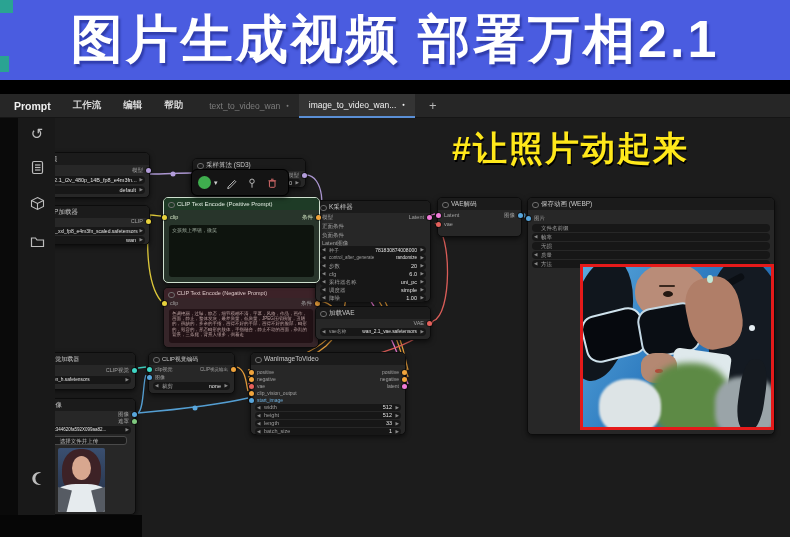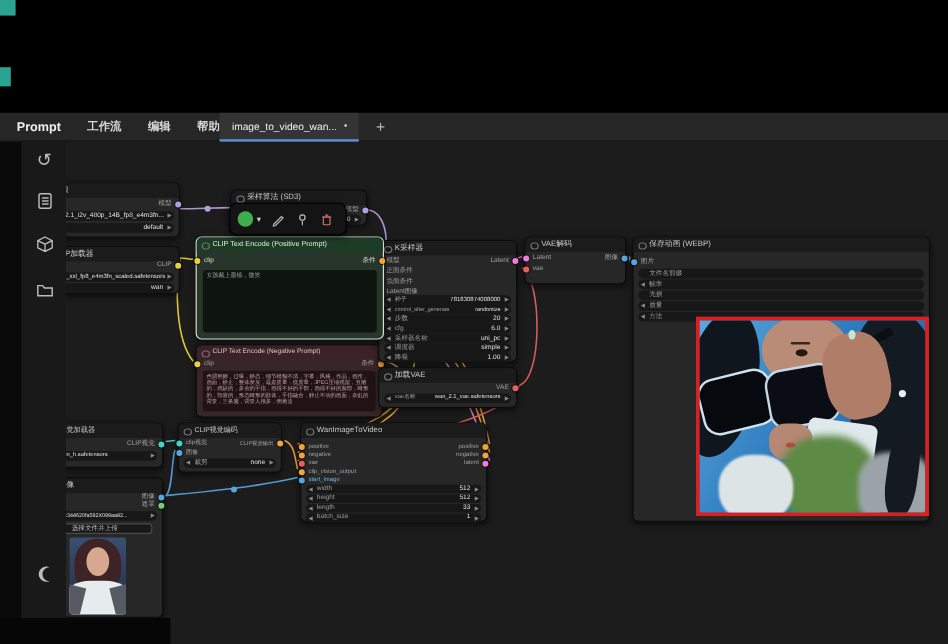--- a/index.html
+++ b/index.html
@@ -72,29 +72,33 @@
   .preview { position:absolute; border:3px solid #e51a1a; background:#2f7cc0; overflow:hidden; }
   .pv, .li { position:absolute; }
   .loadimg { position:absolute; overflow:hidden; border-radius:2px; background:linear-gradient(#3a4f70,#222c40); }
   .upload-btn { position:absolute; left:8px; right:8px; height:9px; line-height:8px; background:#191919; border:1px solid #4a4a4a; border-radius:3px; color:#bdbdbd; font-size:5.5px; text-align:center; }
 </style>
 </head>
 <body>
 
 <div class="stage">
 
+  <div class="banner">
+    <div class="banner-title">图片生成视频 部署万相2.1</div>
+  </div>
   <div class="corner-sq" style="left:0;top:0;width:13px;height:13px;"></div>
   <div class="corner-sq" style="left:0;top:56px;width:9px;height:16px;"></div>
 
 
   <div class="menubar">
     <div class="logo">Prompt</div>
     <div class="menuitem">工作流</div>
     <div class="menuitem">编辑</div>
     <div class="menuitem">帮助</div>
+    <div class="wtab inactive">text_to_video_wan</div>
     <div class="wtab active">image_to_video_wan...</div>
     <div class="newtab">+</div>
   </div>
 
   <div class="canvas">
 
     <svg class="wires">
       <g fill="none" stroke-width="1.3" opacity="0.95">
         <path d="M150,56 C 165,56 178,55 192,55" stroke="#b39ddb"></path>
         <path d="M306,57 C 324,57 326,97 315,97" stroke="#b39ddb"></path>
@@ -113,20 +117,21 @@
         <path d="M138,250 L146,249" stroke="#3fd6c5"></path>
         <path d="M138,295 C 144,292 143,262 146,257" stroke="#58a6dc"></path>
         <path d="M138,295 C 172,292 214,288 248,280" stroke="#58a6dc"></path>
         <path d="M237,249 C 246,252 246,266 248,273" stroke="#f0a43c"></path>
       </g>
       <circle cx="173" cy="56" r="2.5" fill="#b39ddb"></circle>
       <circle cx="195" cy="290" r="2.5" fill="#58a6dc"></circle>
       <circle cx="344" cy="192" r="2" fill="#f0a43c"></circle>
     </svg>
 
+    <div class="annotation">#让照片动起来</div>
 
     <div class="node" style="left:30px;top:34px;width:120px;height:46px;">
       <div class="nheader">视频</div>
       <div class="slot r" style="top:14px;"><span>模型</span><span class="pdot" style="background:#b39ddb;"></span></div>
       <div class="widget combo" style="top:23px;">
           <span class="val">wan2.1_i2v_480p_14B_fp8_e4m3fn...</span>
         </div>
       <div class="widget combo" style="top:33px;">
           <span></span>
           <span class="val">default</span>

